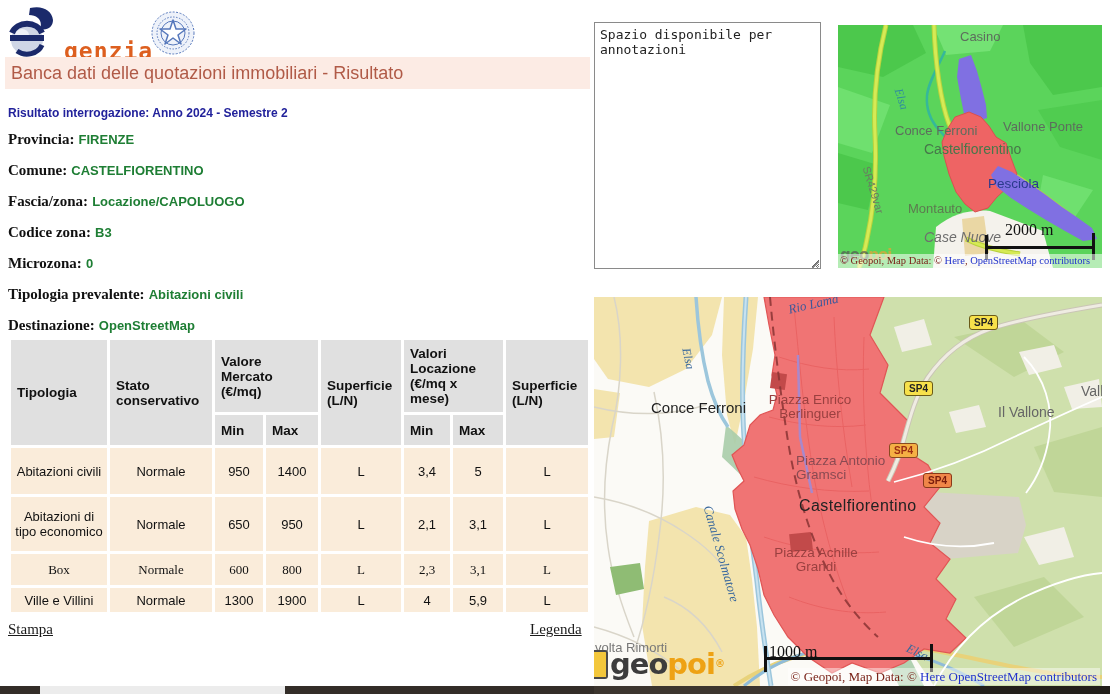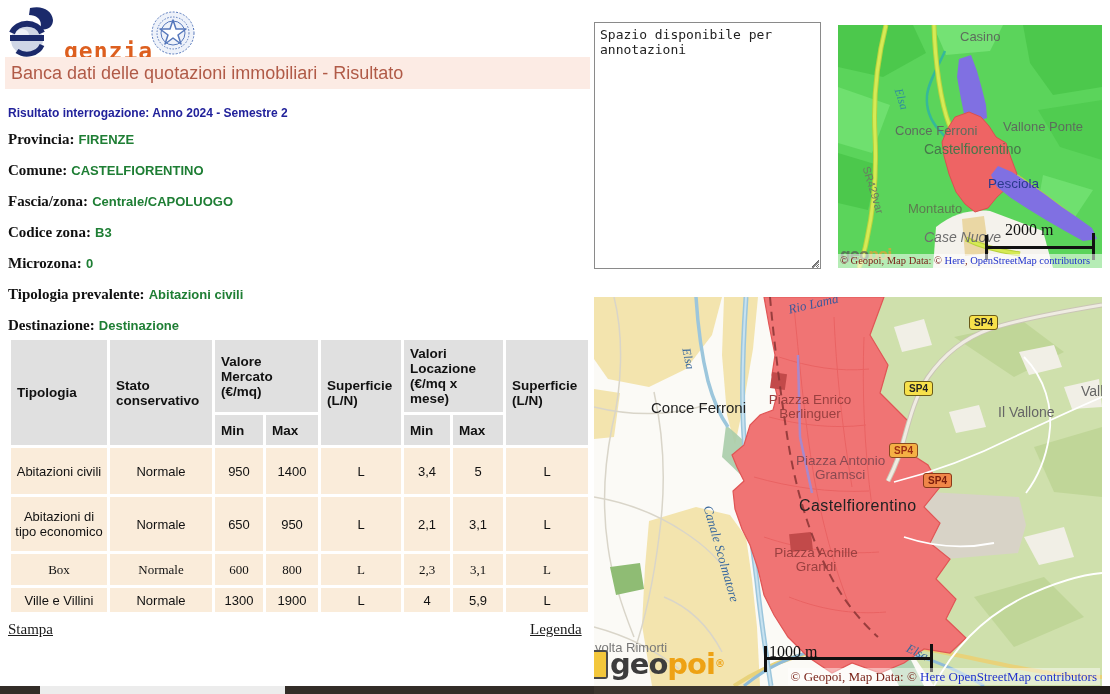--- a/index.html
+++ b/index.html
@@ -101,25 +101,25 @@
       <path d="M23,10 L26,19 L36,19 L28,25 L31,34 L23,28 L15,34 L18,25 L10,19 L20,19 Z" fill="#fff" stroke="#5577bb" stroke-width="1.5" stroke-linejoin="round"></path>
     </svg>
   </div>
 
   <div id="banner">Banca dati delle quotazioni immobiliari - Risultato</div>
 
   <div id="result">
     <p class="title"><span>Risultato interrogazione:</span><span> Anno 2024 - Semestre 2</span></p>
     <p class="fline"><span class="flabel">Provincia:</span> <span class="fvalue">FIRENZE</span></p>
     <p class="fline"><span class="flabel">Comune:</span> <span class="fvalue">CASTELFIORENTINO</span></p>
-    <p class="fline"><span class="flabel">Fascia/zona:</span>&nbsp;<span class="fvalue">Centrale/CAPOLUOGO</span></p>
+    <p class="fline"><span class="flabel">Fascia/zona:</span>&nbsp;<span class="fvalue">Locazione/CAPOLUOGO</span></p>
     <p class="fline"><span class="flabel">Codice zona:</span> <span class="fvalue">B3</span></p>
     <p class="fline"><span class="flabel">Microzona:</span> <span class="fvalue">0</span></p>
     <p class="fline"><span class="flabel">Tipologia prevalente:</span> <span class="fvalue">Abitazioni civili</span></p>
-    <p class="fline"><span class="flabel">Destinazione:</span> <span class="fvalue">Destinazione</span></p>
+    <p class="fline"><span class="flabel">Destinazione:</span> <span class="fvalue">OpenStreetMap</span></p>
   </div>
 
   <table id="qtable">
     <colgroup>
         <col style="width:96px">
         <col style="width:102px">
         <col style="width:48px">
         <col style="width:52px">
         <col style="width:80px">
         <col style="width:46px">
@@ -299,21 +299,21 @@
     </svg>
     <span class="map-label river-label" style="left:193px;top:6px;font-size:13px;color:#41599a;transform:rotate(-13deg);transform-origin:0 0;">Rio Lama</span>
     <span class="map-label river-label" style="left:120px;top:207px;font-size:13px;color:#39689c;transform:rotate(74deg);transform-origin:0 0;">Canale Scolmatore</span>
     <span class="map-label river-label" style="left:98px;top:50px;font-size:12px;color:#39689c;transform:rotate(78deg);transform-origin:0 0;">Elsa</span>
     <span class="map-label river-label" style="left:316px;top:345px;font-size:12.5px;color:#39689c;transform:rotate(26deg);transform-origin:0 0;">Elsa</span>
     <span class="map-label" style="left:57px;top:103px;font-size:15px;color:#1f1f1f;">Conce Ferroni</span>
     <div class="map-label" style="left:168px;top:96px;width:96px;text-align:center;font-size:13.5px;color:#9a4040;">
         <div>Piazza Enrico</div>
         <div>Berlinguer</div>
       </div>
-    <div class="map-label" style="left:202px;top:157px;width:88px;text-align:center;font-size:13.5px;color:#8a4a52;">
+    <div class="map-label" style="left:202px;top:157px;width:88px;font-size:13.5px;color:#8a4a52;">
         <div>Piazza Antonio</div>
         <div>Gramsci</div>
       </div>
     <span class="map-label" style="left:205px;top:201px;font-size:16px;color:#222;letter-spacing:.4px;">Castelfiorentino</span>
     <div class="map-label" style="left:180px;top:249px;width:84px;text-align:center;font-size:13.5px;color:#9a4040;">
         <div>Piazza Achille</div>
         <div>Grandi</div>
       </div>
     <span class="map-label" style="left:404px;top:108px;font-size:14px;color:#666;">Il Vallone</span>
     <span class="map-label" style="left:487px;top:87px;font-size:14px;color:#666;">Vall</span>

